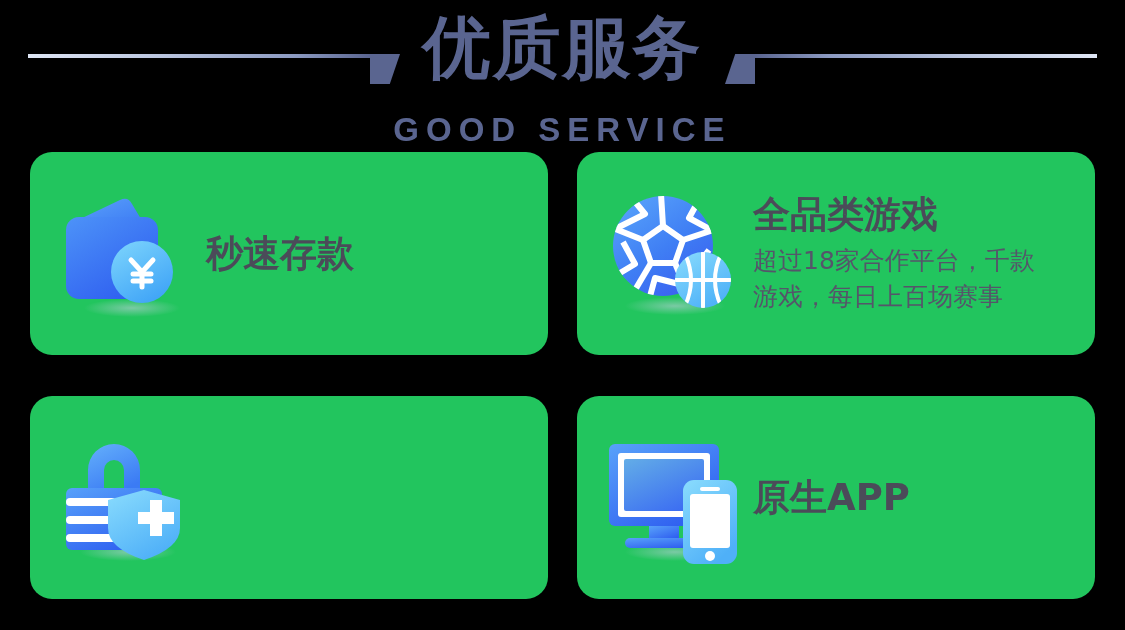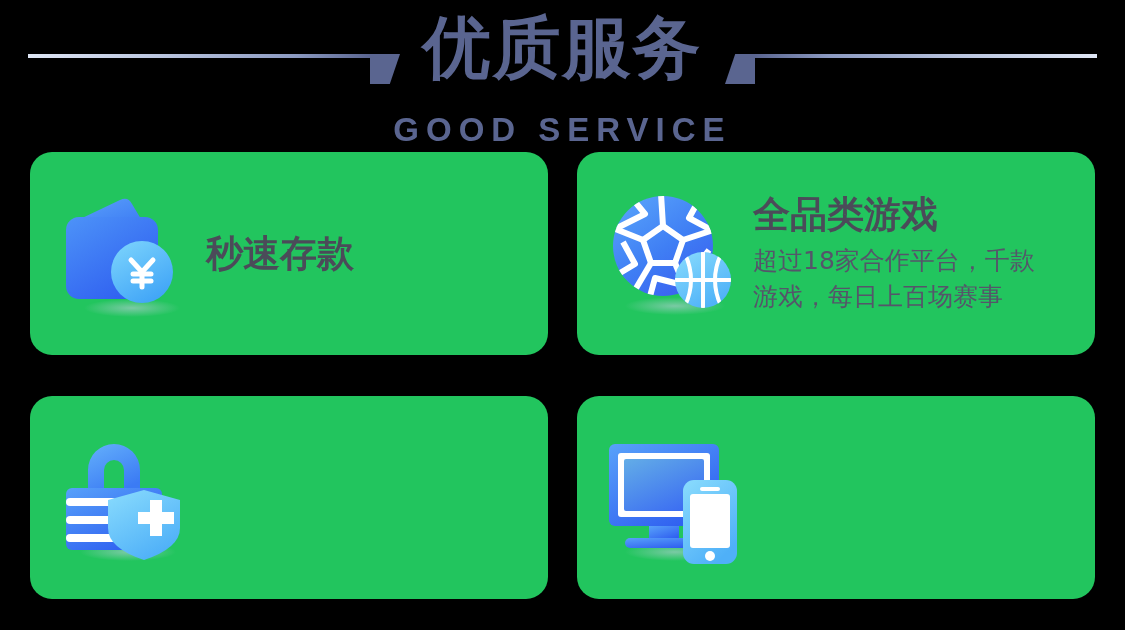--- a/index.html
+++ b/index.html
@@ -331,16 +331,17 @@
         <rect x="19" y="31" width="80" height="52" rx="2" fill="url(#gScreen)"></rect>
         <rect x="44" y="98" width="30" height="14" fill="url(#gMon)"></rect>
         <rect x="20" y="110" width="78" height="10" rx="5" fill="url(#gMon)"></rect>
         <rect x="78" y="52" width="54" height="84" rx="11" fill="url(#gPhone)"></rect>
         <rect x="85" y="66" width="40" height="54" rx="3" fill="#ffffff"></rect>
         <rect x="95" y="59" width="20" height="4" rx="2" fill="#ffffff"></rect>
         <circle cx="105" cy="128" r="5" fill="#ffffff"></circle>
       </svg>
     </div>
     <div class="card-text">
+      <div class="card-title">原生APP</div>
     </div>
   </div>
 
 </div>
 
 </body></html>

